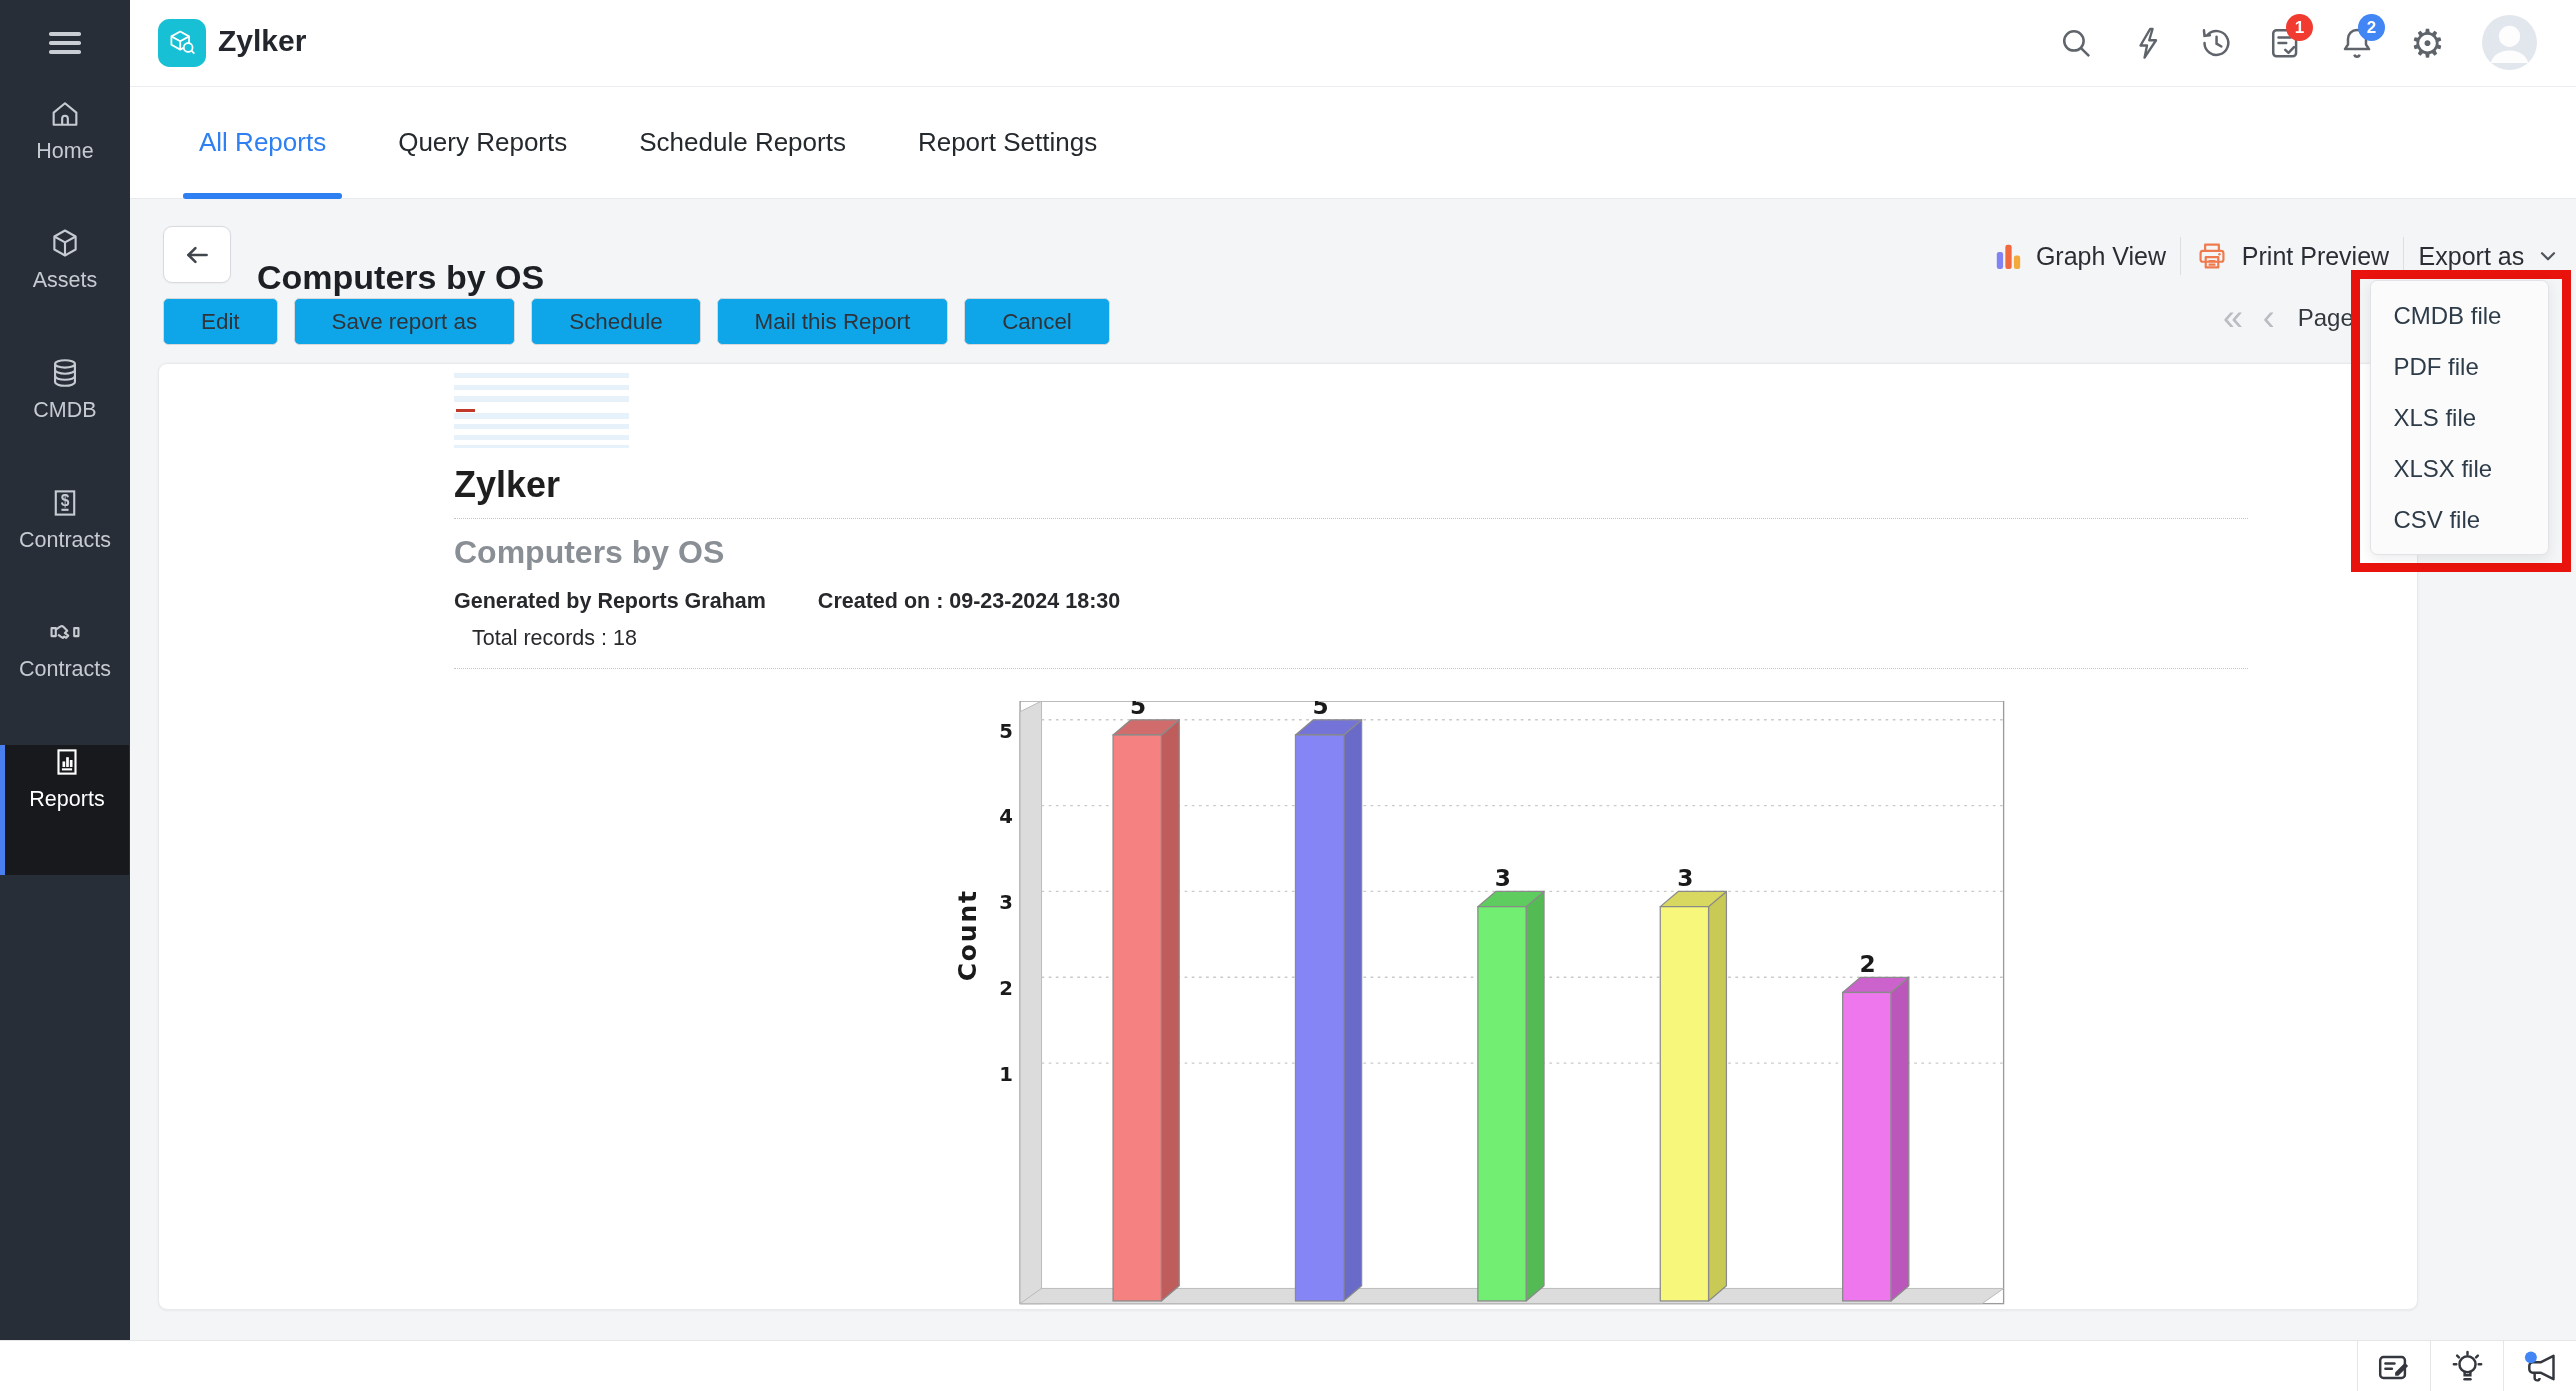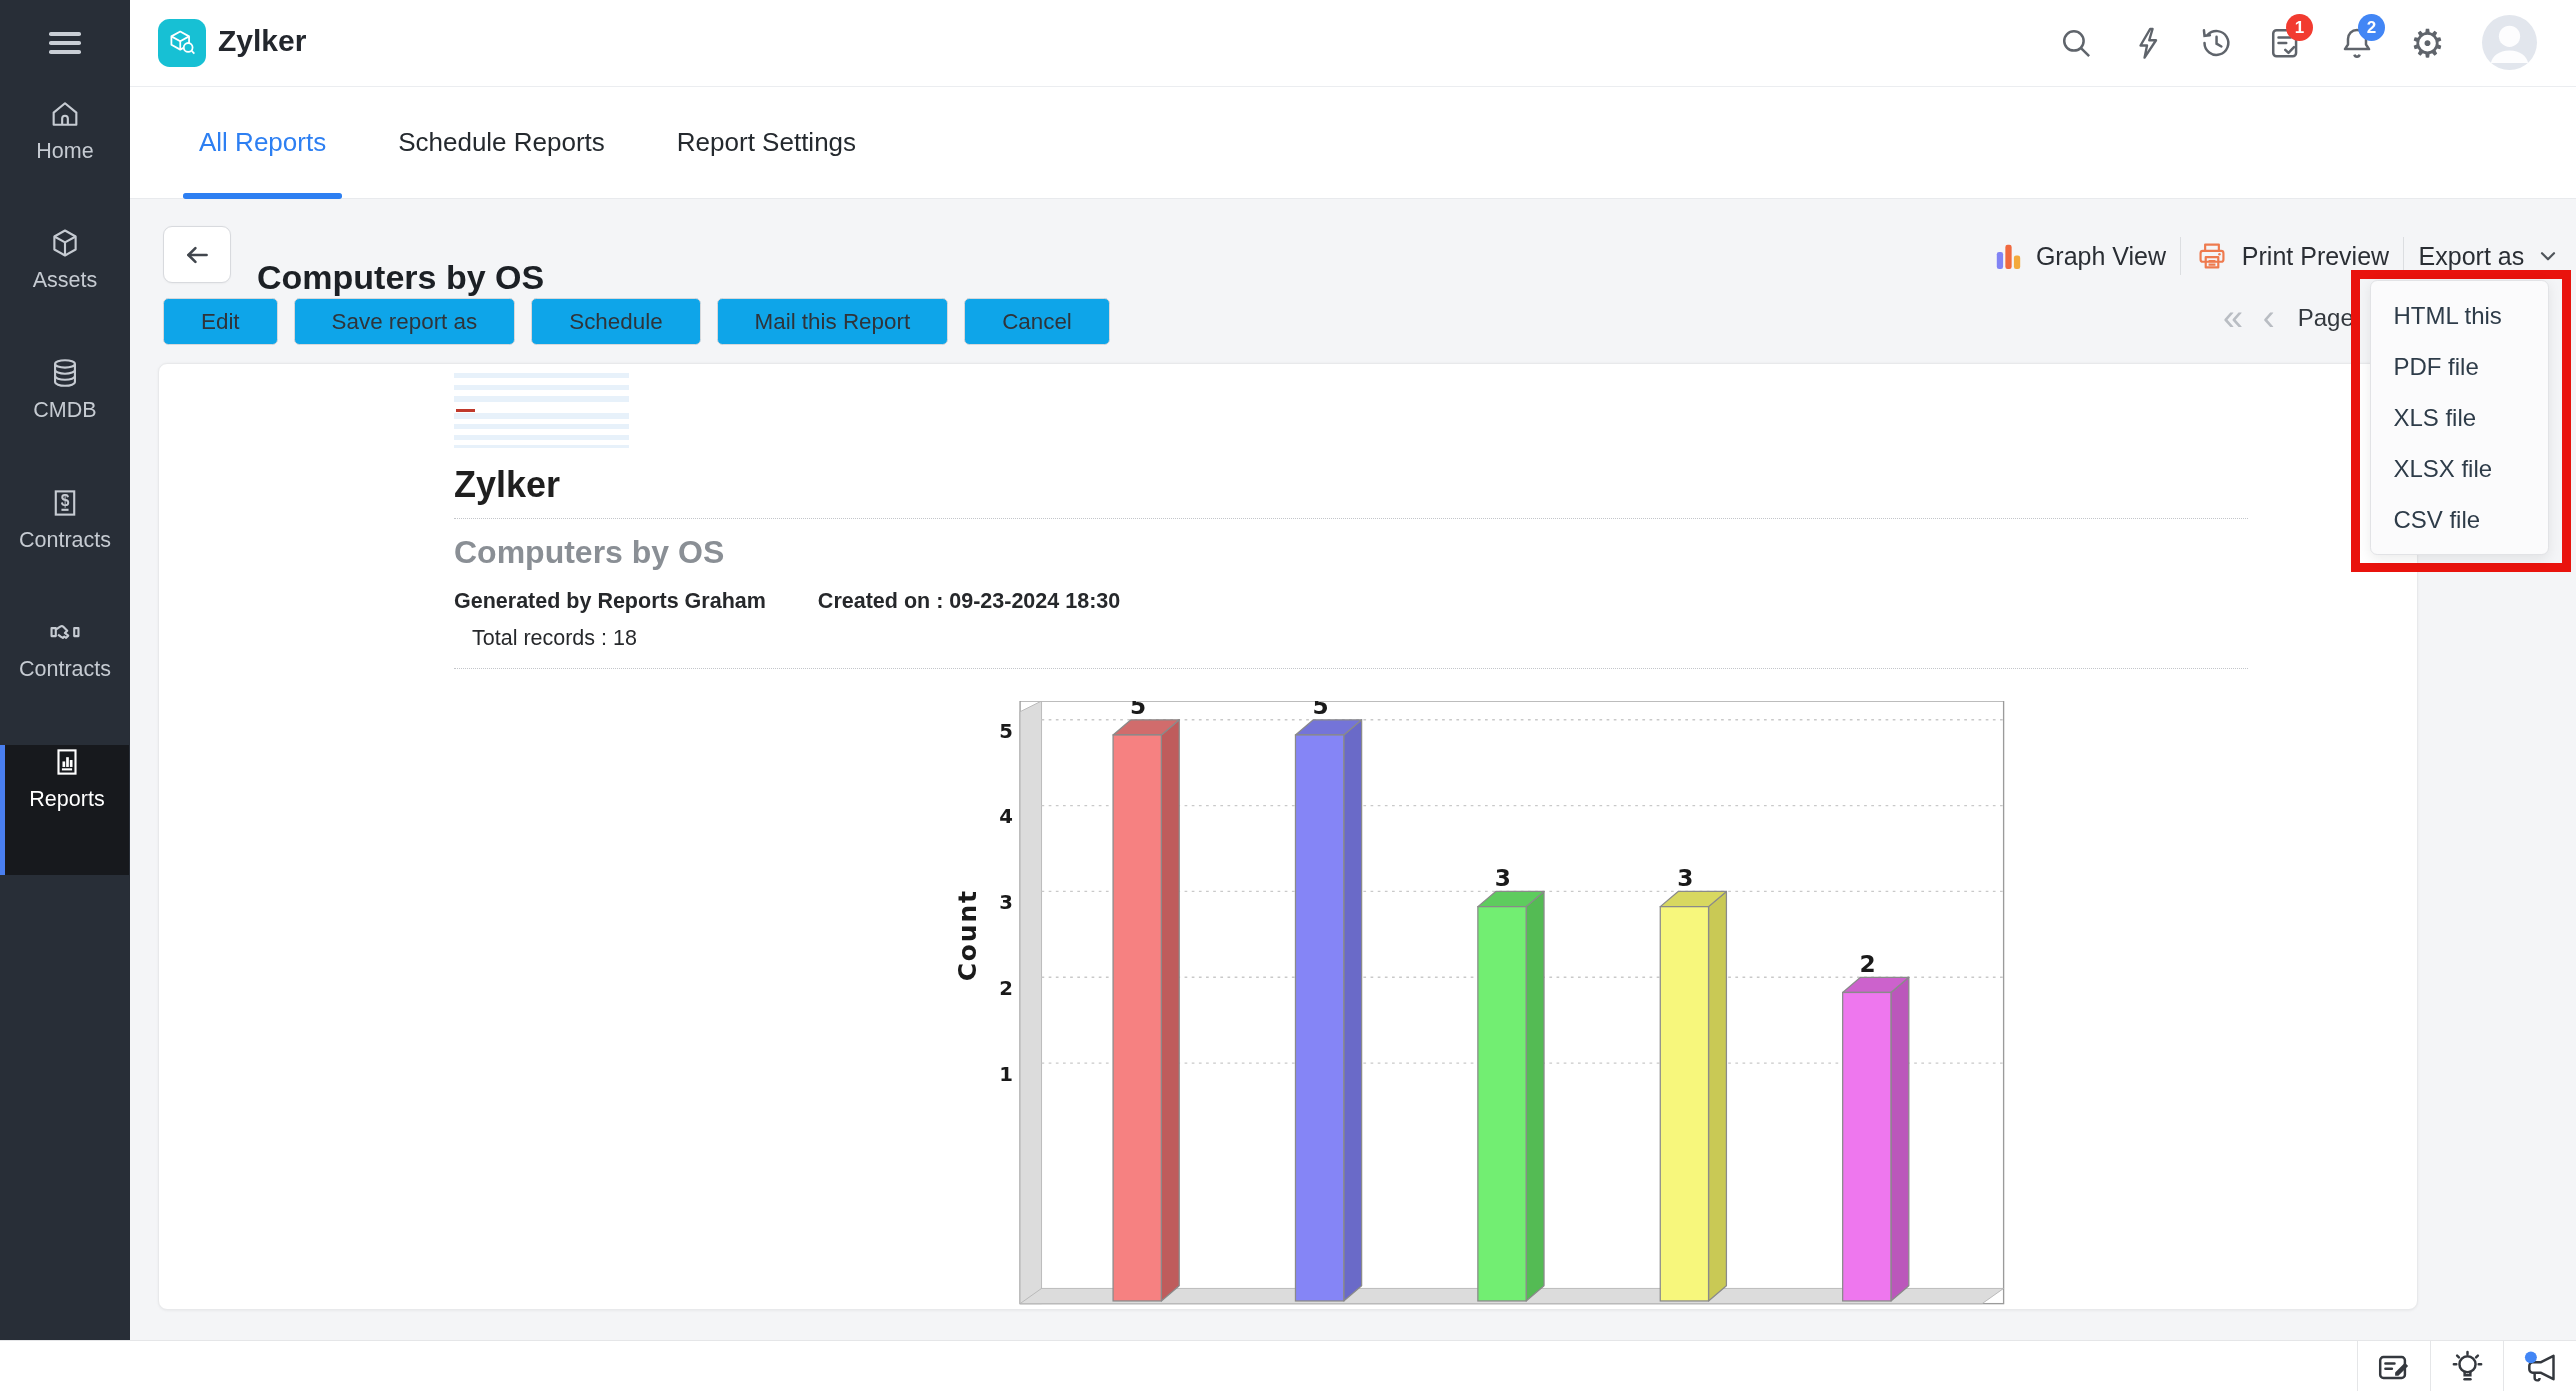--- a/index.html
+++ b/index.html
@@ -218,20 +218,21 @@
       <svg viewBox="0 0 62 62">
         <circle cx="31" cy="24" r="12" fill="#fdfdfe"></circle>
         <path d="M31 40c-12 0-19.5 6.5-21 14h42c-1.5-7.5-9-14-21-14z" fill="#fdfdfe"></path>
       </svg>
     </div>
   </header>
 
   <div class="tabsbar">
       <div id="tabs-holder" style="display:flex;gap:72px;height:112px;">
         <div class="tab active">All Reports</div>
+        <div class="tab">Query Reports</div>
         <div class="tab">Schedule Reports</div>
         <div class="tab">Report Settings</div>
       </div>
     </div>
 
   <main class="content">
 
     <div class="backbtn">
       <svg viewBox="0 0 30 30" fill="none" stroke="#41464d" stroke-width="2.4" stroke-linecap="round" stroke-linejoin="round">
         <path d="M24 15H7"></path>
@@ -339,21 +340,21 @@
               <rect x="1014" y="326" width="54" height="345" fill="#ee77ee" stroke="#8a8a8a" stroke-width="1.4"></rect>
               <text x="1042" y="303" text-anchor="middle" font-size="26" font-weight="bold" fill="#1a1a1a">2</text>
             </g>
           </svg>
       </div>
     </section>
   </main>
 
   <div class="annot"></div>
   <div class="dropdown" id="export-menu">
-      <div class="dd-item">HTML this</div>
+      <div class="dd-item">CMDB file</div>
       <div class="dd-item">PDF file</div>
       <div class="dd-item">XLS file</div>
       <div class="dd-item">XLSX file</div>
       <div class="dd-item">CSV file</div>
     </div>
 
   <footer class="bottombar">
     <div class="bb-cell" style="left:2357px">
       <svg viewBox="0 0 30 30" fill="none" stroke="#34383e" stroke-width="1.9" stroke-linecap="round">
         <rect x="4" y="7" width="19" height="16" rx="2.5"></rect>

